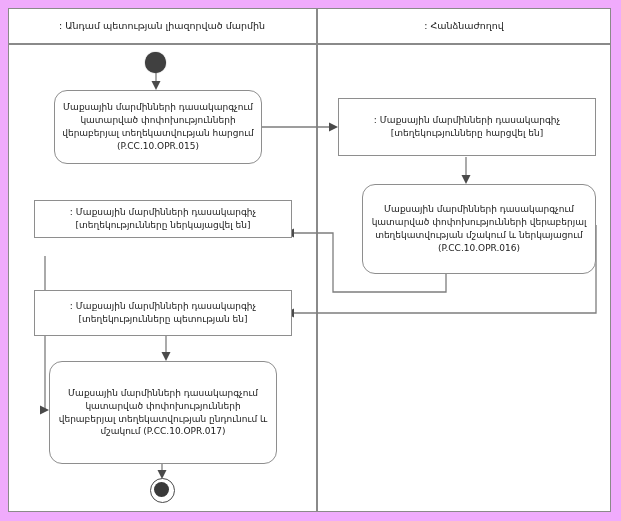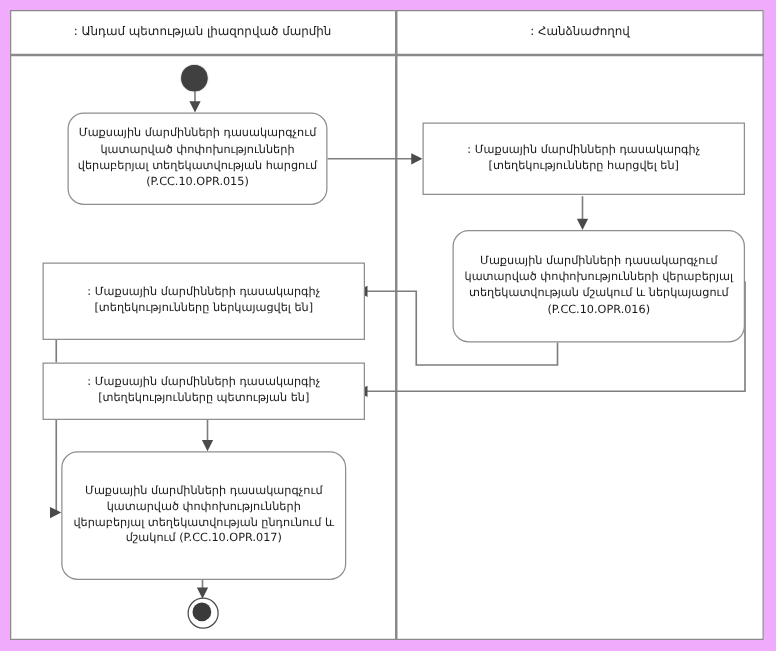--- a/index.html
+++ b/index.html
@@ -165,21 +165,21 @@
   </div>
 
   <div class="node signal" style="left:338px; top:98px; width:258px; height:58px;">
     <span class="txt">: Մաքսային մարմինների դասակարգիչ [տեղեկությունները հարցվել են]</span>
   </div>
 
   <div class="node action" style="left:362px; top:184px; width:234px; height:90px;">
     <span class="txt">Մաքսային մարմինների դասակարգչում կատարված փոփոխությունների վերաբերյալ տեղեկատվության մշակում և ներկայացում (P.CC.10.OPR.016)</span>
   </div>
 
-  <div class="node signal" style="left:34px; top:210px; width:258px; height:62px;">
+  <div class="node signal" style="left:34px; top:200px; width:258px; height:38px;">
     <span class="txt">: Մաքսային մարմինների դասակարգիչ [տեղեկությունները ներկայացվել են]</span>
   </div>
 
   <div class="node signal" style="left:34px; top:290px; width:258px; height:46px;">
     <span class="txt">: Մաքսային մարմինների դասակարգիչ [տեղեկությունները պետության են]</span>
   </div>
 
   <div class="node action" style="left:49px; top:361px; width:228px; height:103px;">
     <span class="txt">Մաքսային մարմինների դասակարգչում կատարված փոփոխությունների վերաբերյալ տեղեկատվության ընդունում և մշակում (P.CC.10.OPR.017)</span>
   </div>

